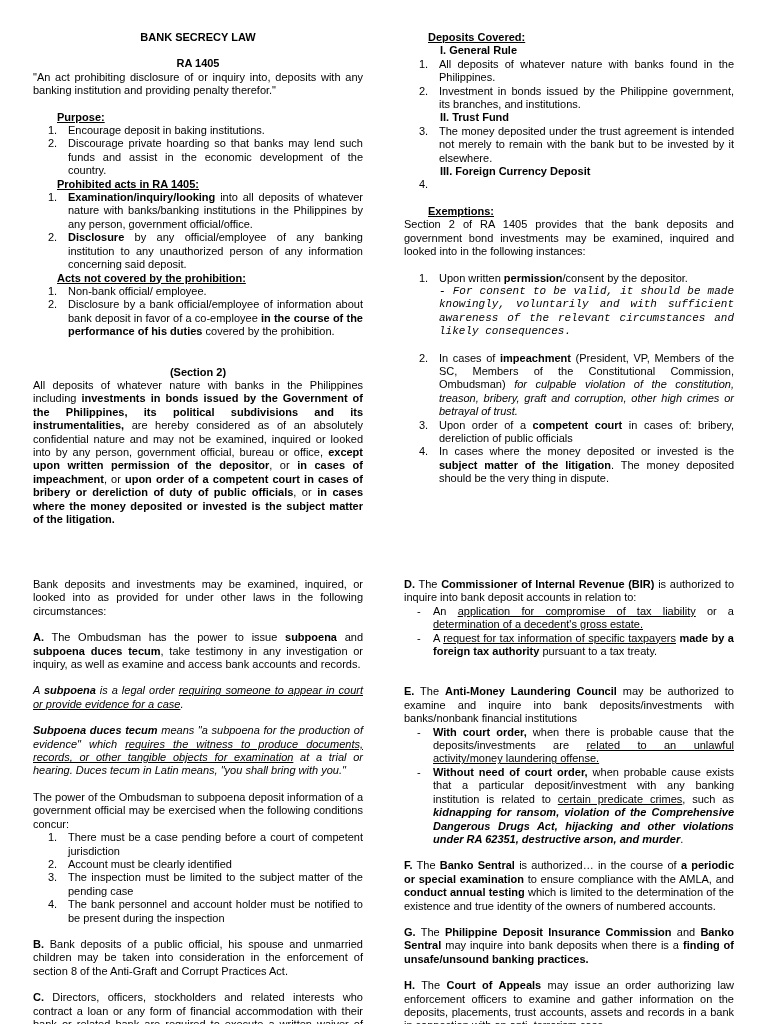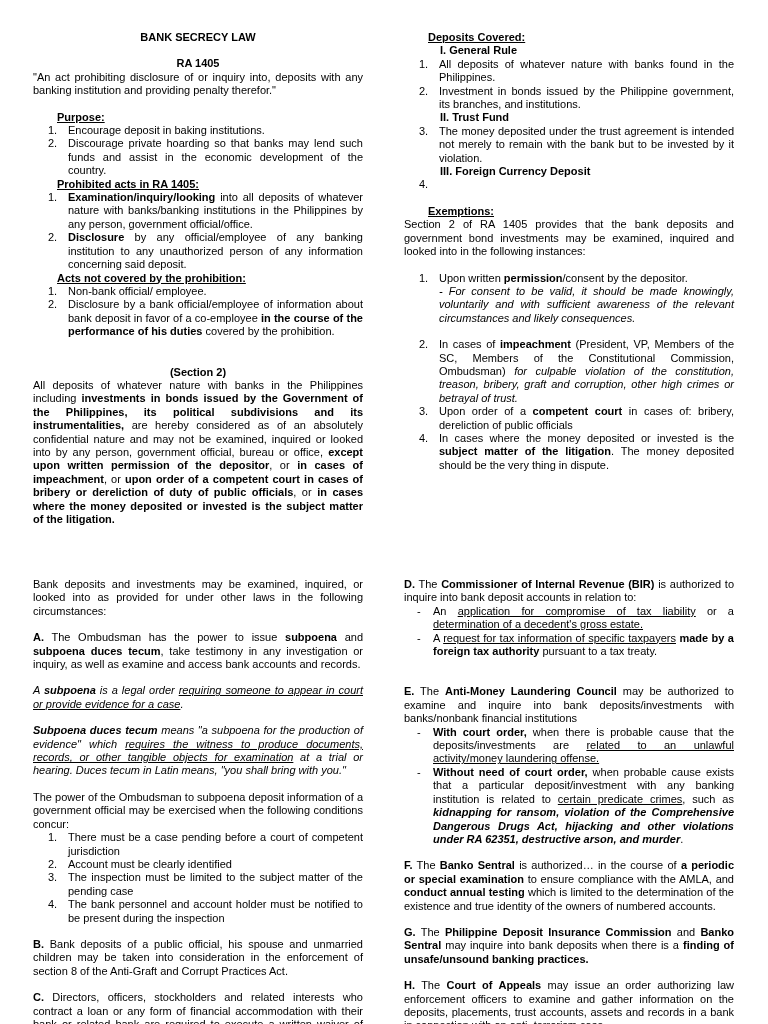--- a/index.html
+++ b/index.html
@@ -17,21 +17,21 @@
   .head{font-weight:700;text-decoration:underline;margin-left:24px;}
   .subhead{font-weight:700;padding-left:36px;}
   .gap{height:13px;}
   .gap2{height:27px;}
   .li{display:flex;text-align:justify;padding-left:15px;}
   .li .num{flex:0 0 20px;}
   .li .body{flex:1;text-align:justify;}
   .dli{display:flex;text-align:justify;padding-left:13px;}
   .dli .num{flex:0 0 16px;}
   .dli .body{flex:1;text-align:justify;}
-  .note{padding-left:35px;text-align:justify;}
+  .note{padding-left:35px;text-align:justify;font-family:Liberation Mono, monospace;}
   .b{font-weight:700;margin-top:8px;}
   .i{font-style:italic;}
   .u{text-decoration:underline;}
 </style>
 </head>
 <body>
 
 <div class="page" id="page1">
   <div class="col">
     <div class="center">BANK SECRECY LAW</div>
@@ -77,21 +77,21 @@
         <span class="num">1.</span>
         <span class="body"><span>All deposits of whatever nature with banks found in the Philippines.</span></span>
       </div>
     <div class="li">
         <span class="num">2.</span>
         <span class="body"><span>Investment in bonds issued by the Philippine government, its branches, and institutions.</span></span>
       </div>
     <div class="subhead">II. Trust Fund</div>
     <div class="li">
         <span class="num">3.</span>
-        <span class="body"><span>The money deposited under the trust agreement is intended not merely to remain with the bank but to be invested by it violation.</span></span>
+        <span class="body"><span>The money deposited under the trust agreement is intended not merely to remain with the bank but to be invested by it elsewhere.</span></span>
       </div>
     <div class="subhead">III. Foreign Currency Deposit</div>
     <div class="li">
         <span class="num">4.</span>
       </div>
     <div class="gap"></div>
     <div class="head">Exemptions:</div>
     <div class="para"><span>Section 2 of RA 1405 provides that the bank deposits and government bond investments may be examined, inquired and looked into in the following instances:</span></div>
     <div class="gap"></div>
     <div class="li">

